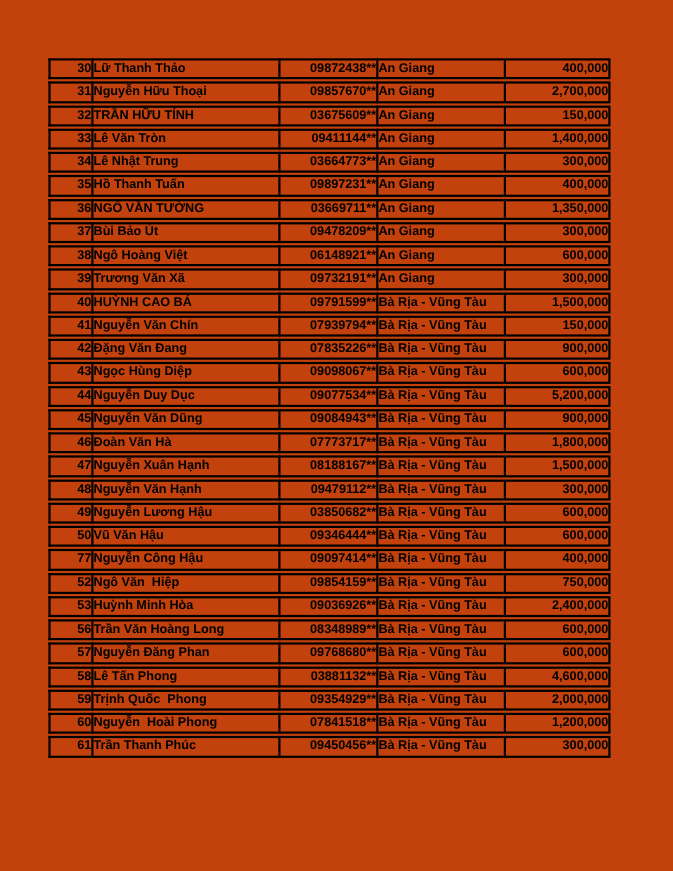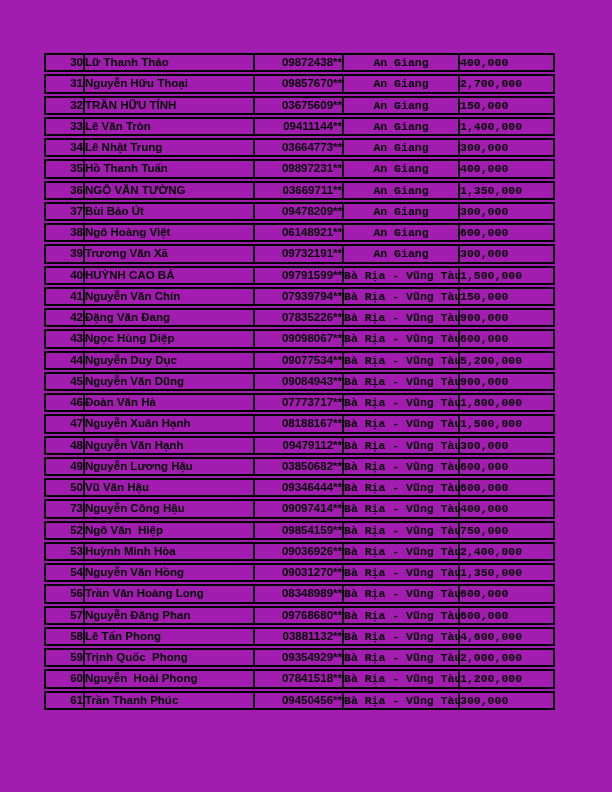--- a/index.html
+++ b/index.html
@@ -4,21 +4,21 @@
 <style>
   html, body {
     margin: 0;
     padding: 0;
     background: #ffffff;
   }
   .page {
     position: relative;
     width: 612px;
     height: 792px;
-    background: #a21caf;
+    background: #c2410c;
     overflow: hidden;
     font-family: "Liberation Sans", "DejaVu Sans", sans-serif;
   }
   table.donor-table {
     position: absolute;
     left: 44px;
     top: 51px;
     width: 511px;
     table-layout: fixed;
     border-collapse: separate;
@@ -36,22 +36,22 @@
     border-left: 2px solid #000000;
     overflow: hidden;
     padding: 0;
   }
   table.donor-table td:last-child {
     border-right: 2px solid #000000;
   }
   td.c-no   { text-align: right; padding-right: 2px; }
   td.c-name { text-align: left;  padding-left: 4px; white-space: pre; }
   td.c-phone{ text-align: right;  padding-left: 4px; }
-  td.c-prov { text-align: center;  padding-left: 4px; white-space: pre; font-family: Liberation Mono, monospace; }
-  td.c-amt  { padding-right: 5px; font-family: Liberation Mono, monospace; }
+  td.c-prov { text-align: left;  padding-left: 4px; white-space: pre; }
+  td.c-amt  { text-align: right; padding-right: 5px; }
 </style>
 </head>
 <body>
 
 <div class="page">
   <table class="donor-table">
     <colgroup>
       <col style="width:39px">
       <col style="width:170px">
       <col style="width:89px">
@@ -200,46 +200,39 @@
       <td class="c-amt">600,000</td>
     </tr>
         <tr>
       <td class="c-no">50</td>
       <td class="c-name">Vũ Văn Hậu</td>
       <td class="c-phone">09346444**</td>
       <td class="c-prov">Bà Rịa - Vũng Tàu</td>
       <td class="c-amt">600,000</td>
     </tr>
         <tr>
-      <td class="c-no">73</td>
+      <td class="c-no">77</td>
       <td class="c-name">Nguyễn Công Hậu</td>
       <td class="c-phone">09097414**</td>
       <td class="c-prov">Bà Rịa - Vũng Tàu</td>
       <td class="c-amt">400,000</td>
     </tr>
         <tr>
       <td class="c-no">52</td>
       <td class="c-name">Ngô Văn  Hiệp</td>
       <td class="c-phone">09854159**</td>
       <td class="c-prov">Bà Rịa - Vũng Tàu</td>
       <td class="c-amt">750,000</td>
     </tr>
         <tr>
       <td class="c-no">53</td>
       <td class="c-name">Huỳnh Minh Hòa</td>
       <td class="c-phone">09036926**</td>
       <td class="c-prov">Bà Rịa - Vũng Tàu</td>
       <td class="c-amt">2,400,000</td>
-    </tr>
-        <tr>
-      <td class="c-no">54</td>
-      <td class="c-name">Nguyễn Văn Hồng</td>
-      <td class="c-phone">09031270**</td>
-      <td class="c-prov">Bà Rịa - Vũng Tàu</td>
-      <td class="c-amt">1,350,000</td>
     </tr>
         <tr>
       <td class="c-no">56</td>
       <td class="c-name">Trần Văn Hoàng Long</td>
       <td class="c-phone">08348989**</td>
       <td class="c-prov">Bà Rịa - Vũng Tàu</td>
       <td class="c-amt">600,000</td>
     </tr>
         <tr>
       <td class="c-no">57</td>

